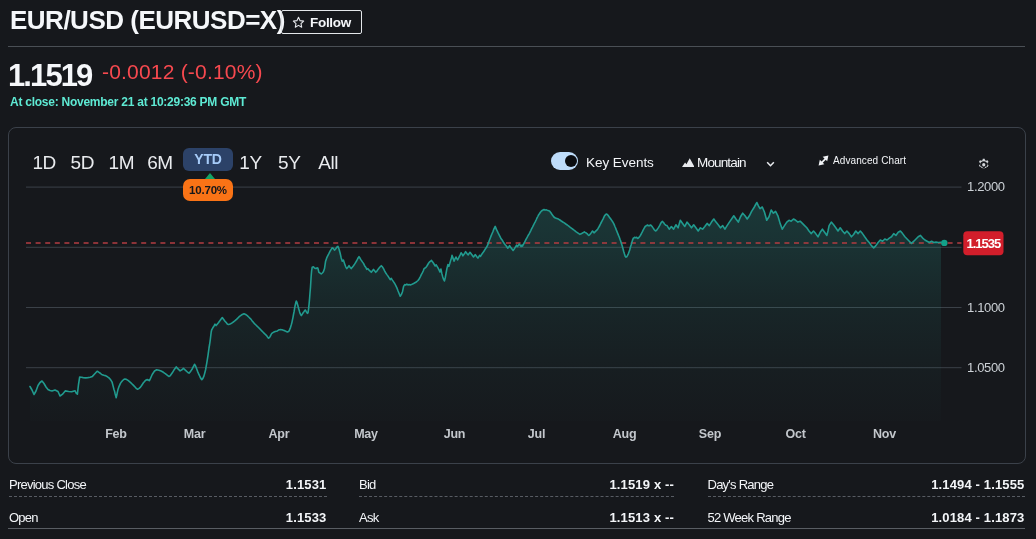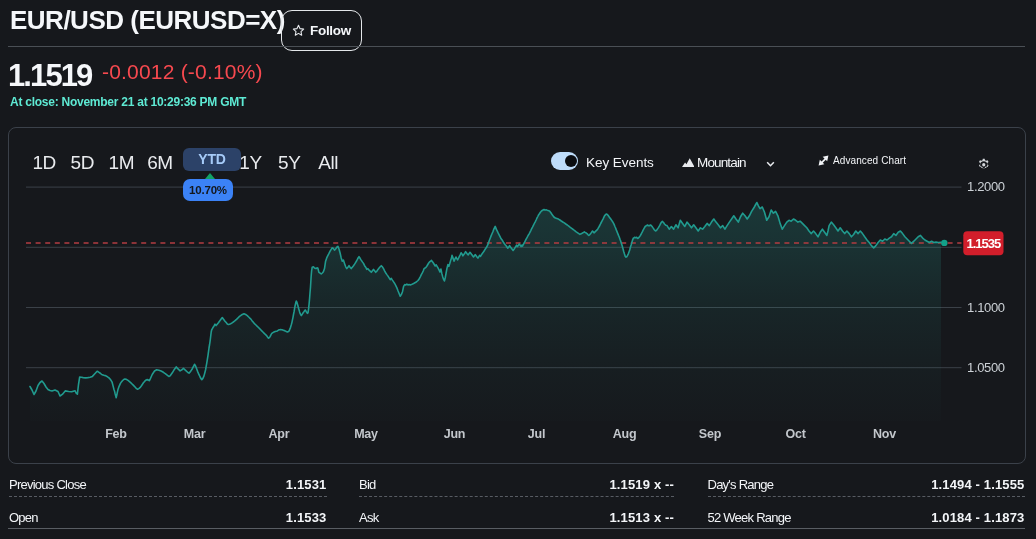--- a/index.html
+++ b/index.html
@@ -9,21 +9,21 @@
 .ax{font:700 12.5px "Liberation Sans";fill:#c3c7cc;letter-spacing:-.2px}
 .ay{font:400 13px "Liberation Sans";fill:#ccd1d6;letter-spacing:-.35px}
 .badge{font:700 13px "Liberation Sans";fill:#fff;letter-spacing:-1px}
 .lbl{font-size:13px;font-weight:400;color:#f3f5f8;letter-spacing:-.75px}
 .val{font-size:13px;font-weight:700;color:#f3f5f8;letter-spacing:.15px}
 .row{position:absolute;display:flex;justify-content:space-between}
 </style></head>
 <body>
 
 <div class="abs" style="left:10px;top:5px;font-size:26px;font-weight:700;letter-spacing:-.5px">EUR/USD (EURUSD=X)</div>
-<div class="abs" style="left:281px;top:10px;width:81px;height:41px;border:1.5px solid #e4e7ea;border-radius:11px;box-sizing:border-box;display:flex;align-items:center;justify-content:center;gap:5px">
+<div class="abs" style="left:281px;top:10px;width:81px;height:24px;border:1.5px solid #e4e7ea;border-radius:2px;box-sizing:border-box;display:flex;align-items:center;justify-content:center;gap:5px">
 <svg width="13" height="13" viewBox="0 0 24 24" fill="none" stroke="#e8eaee" stroke-width="2" stroke-linejoin="round">
       <path d="M12 2.5l2.9 6.1 6.6.8-4.9 4.6 1.3 6.6-5.9-3.3-5.9 3.3 1.3-6.6-4.9-4.6 6.6-.8z"></path>
     </svg>
     <span style="font-size:13.5px;font-weight:700;letter-spacing:-.3px">Follow</span>
 </div>
 <div class="abs" style="left:8px;top:46px;width:1017px;height:1px;background:#4a4f55"></div>
 <div class="abs" style="left:8px;top:57.5px;font-size:31px;font-weight:700;letter-spacing:-1.9px;color:#f5f7fa">1.1519</div>
 <div class="abs" style="left:102px;top:60px;font-size:21px;font-weight:400;letter-spacing:.2px;color:#f7494f">-0.0012 (-0.10%)</div>
 <div class="abs" style="left:10px;top:95px;font-size:12px;font-weight:700;letter-spacing:-.25px;color:#5eead4">At close: November 21 at 10:29:36 PM GMT</div>
 
@@ -62,23 +62,23 @@
 <text x="795.5" y="438" text-anchor="middle" class="ax">Oct</text>
 <text x="884.5" y="438" text-anchor="middle" class="ax">Nov</text>
 </svg>
 <div class="tab" style="left:44.2px">1D</div>
 <div class="tab" style="left:82.4px">5D</div>
 <div class="tab" style="left:121.4px">1M</div>
 <div class="tab" style="left:160px">6M</div>
 <div class="tab" style="left:250.6px">1Y</div>
 <div class="tab" style="left:289.2px">5Y</div>
 <div class="tab" style="left:328.2px">All</div>
-<div class="abs" style="left:183px;top:147.5px;width:58px;height:23.5px;background:#2c4268;border-radius:6px;display:flex;align-items:center;justify-content:center;font-size:14px;font-weight:700;color:#a6cbf8;letter-spacing:-.2px">YTD</div>
+<div class="abs" style="left:183px;top:147.5px;width:50px;height:23.5px;background:#2c4268;border-radius:6px;display:flex;align-items:center;justify-content:center;font-size:14px;font-weight:700;color:#a6cbf8;letter-spacing:-.2px">YTD</div>
 <div class="abs" style="left:205px;top:173px;width:0;height:0;border-left:5px solid transparent;border-right:5px solid transparent;border-bottom:6px solid #12a266"></div>
-<div class="abs" style="left:183px;top:178.5px;width:50px;height:22.5px;background:#3b82f6;border-radius:7px;display:flex;align-items:center;justify-content:center;font-size:11.5px;font-weight:700;color:#14171b;letter-spacing:-.2px">10.70%</div>
+<div class="abs" style="left:183px;top:178.5px;width:50px;height:22.5px;background:#f97316;border-radius:7px;display:flex;align-items:center;justify-content:center;font-size:11.5px;font-weight:700;color:#14171b;letter-spacing:-.2px">10.70%</div>
 
 <div class="abs" style="left:550.8px;top:152px;width:27.2px;height:18px;border-radius:9px;background:#bedcfa"></div>
 <div class="abs" style="left:565.2px;top:155.2px;width:12.2px;height:12.2px;border-radius:50%;background:#0b0d11"></div>
 <div class="abs lbl" style="left:586px;top:155px;font-size:13.5px;letter-spacing:-.05px">Key Events</div>
 <div class="ico" style="left:681.5px;top:157px"><svg width="12.6" height="10" viewBox="0 0 14 11" fill="#e8eaee">
       <path d="M0 11 L3.4 6 L4.9 7.9 L8.6 1.3 L14 11 Z"></path>
     </svg></div>
 <div class="abs lbl" style="left:697px;top:155px;font-size:13.5px;letter-spacing:-.85px">Mountain</div>
 <div class="ico" style="left:765.5px;top:160.5px"><svg width="9" height="6.3" viewBox="0 0 10 7" fill="none" stroke="#e8eaee" stroke-width="1.7">
       <path d="M1.3 1.3 L5 5.2 L8.7 1.3"></path>

